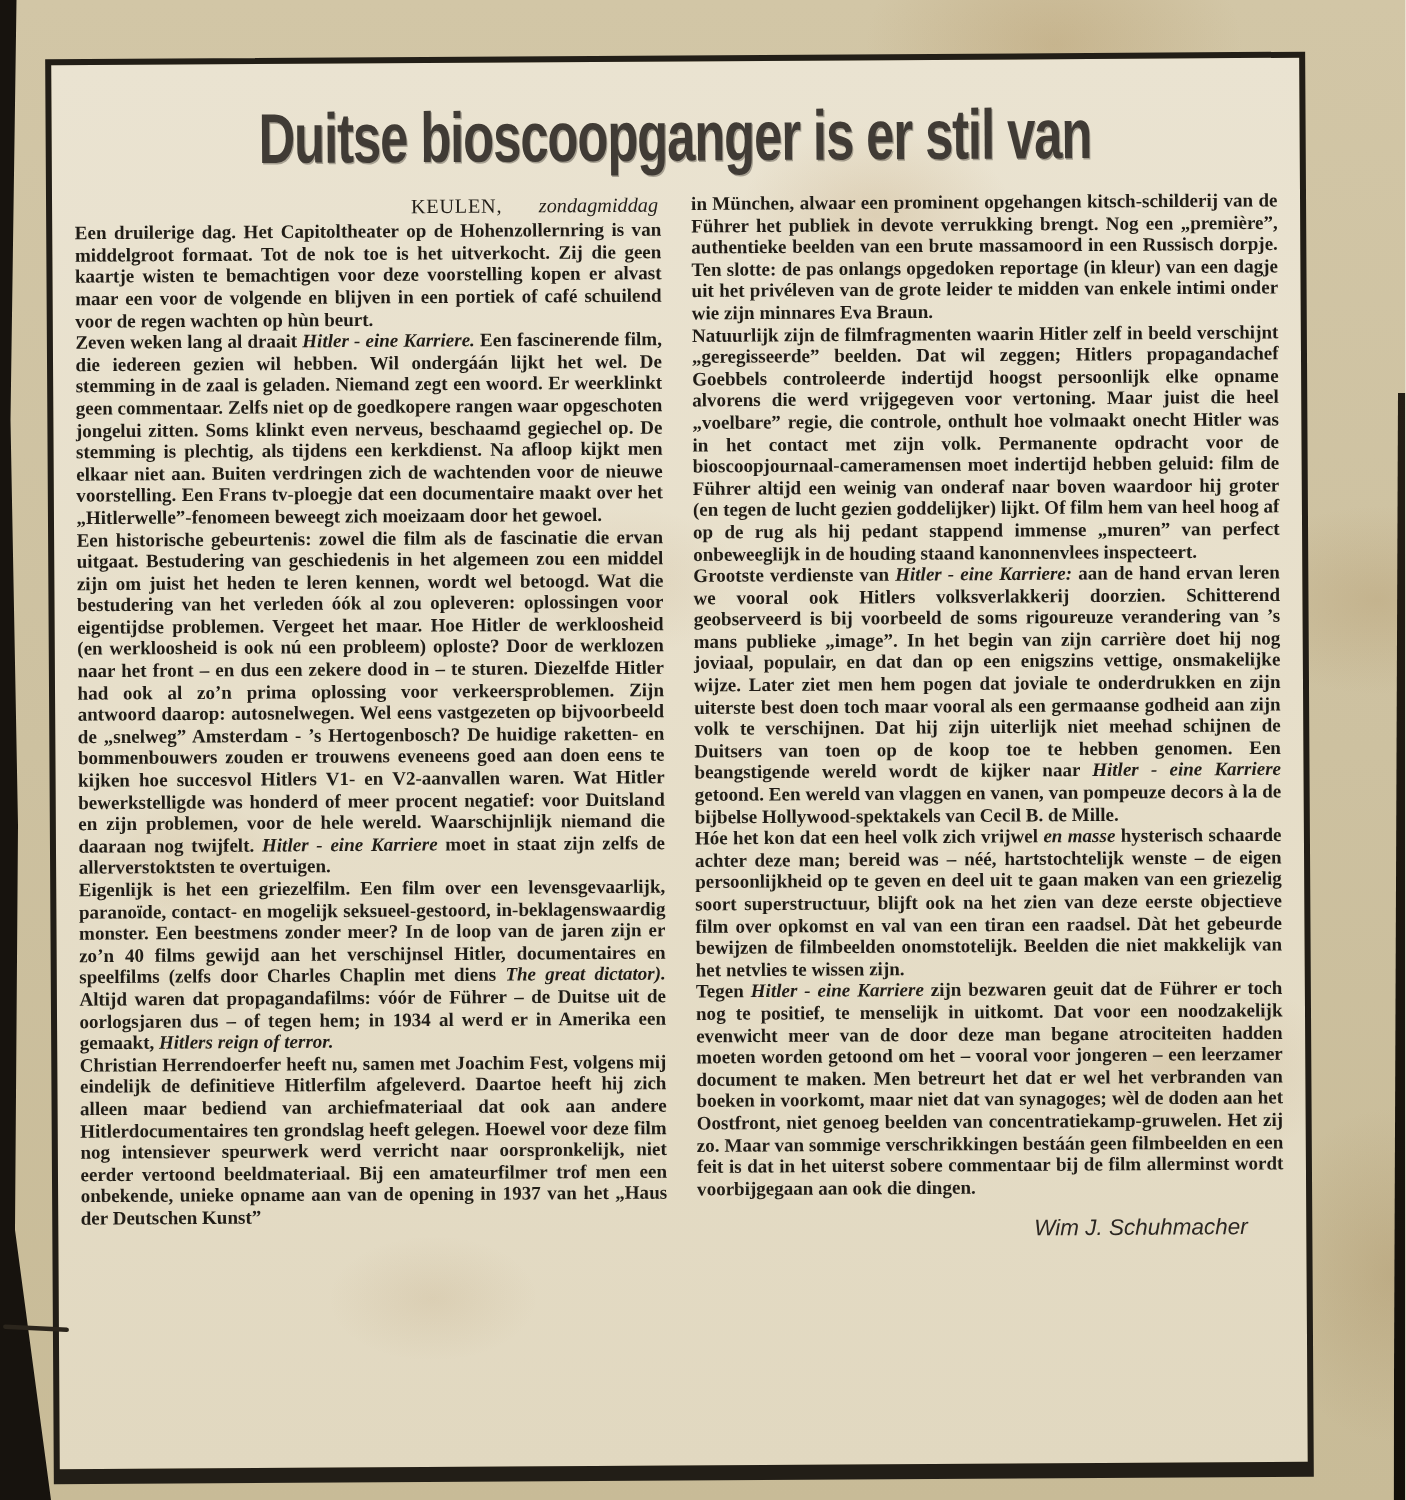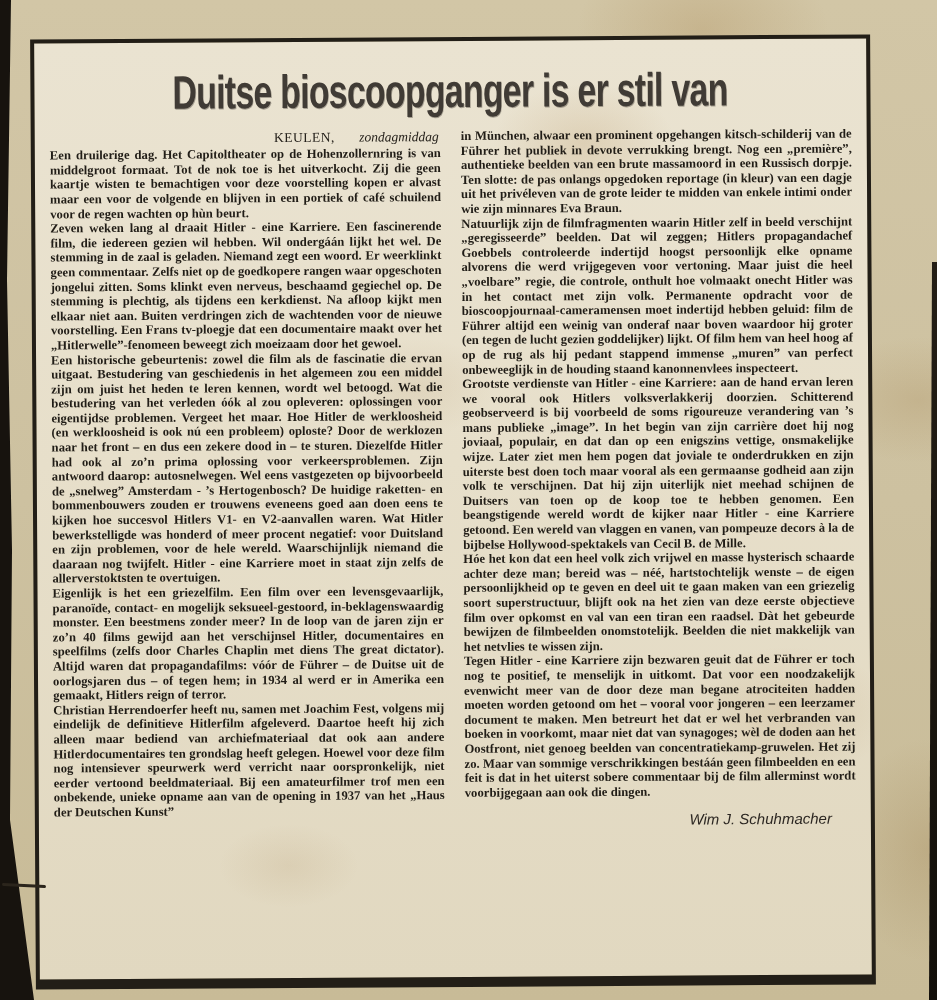--- a/index.html
+++ b/index.html
@@ -56,21 +56,21 @@
     text-align:right;font-size:13.5px;color:#25211b;
     margin:0 2px 1px 0;line-height:1.2;
   }
   .dateline .loc{font-weight:normal;letter-spacing:.5px;text-align:center;}
   .dateline .tim{font-style:italic;margin-left:21px;}
   .col p{
     margin:0;text-align:justify;
     font-weight:bold;font-size:12.7px;line-height:1.15;
     color:#211d17;
   }
-  .it{}
+  .it{font-style:italic;}
   .byline{
     text-align:right;margin-top:12px;padding-right:24px;
     font-family:"Liberation Sans", sans-serif;font-style:italic;
     font-size:15px;color:#2c2722;
   }
 </style>
 </head>
 <body>
 
 <div class="left-edge"></div>

